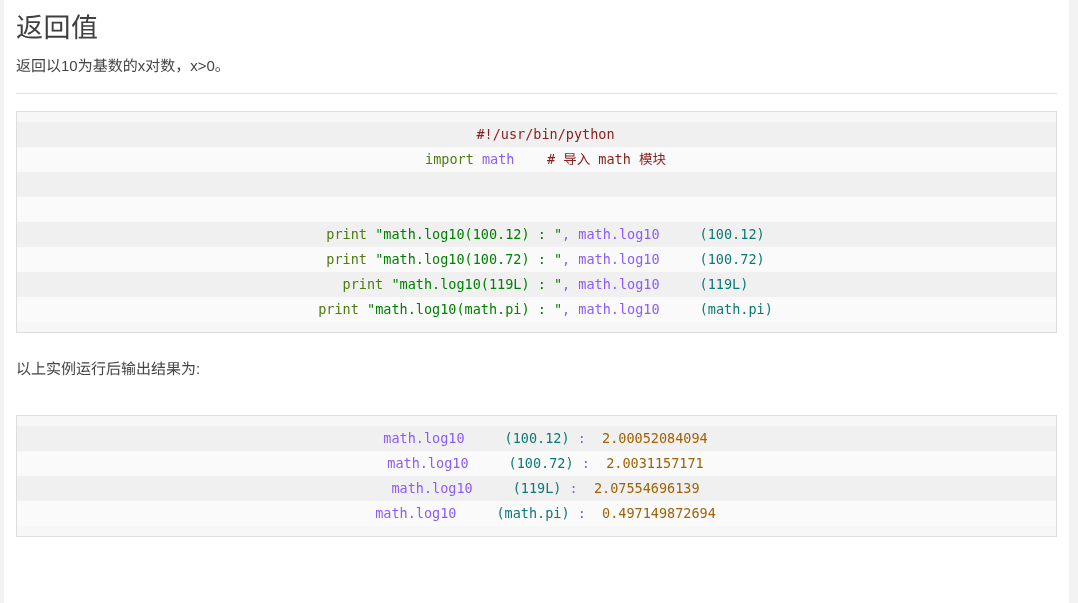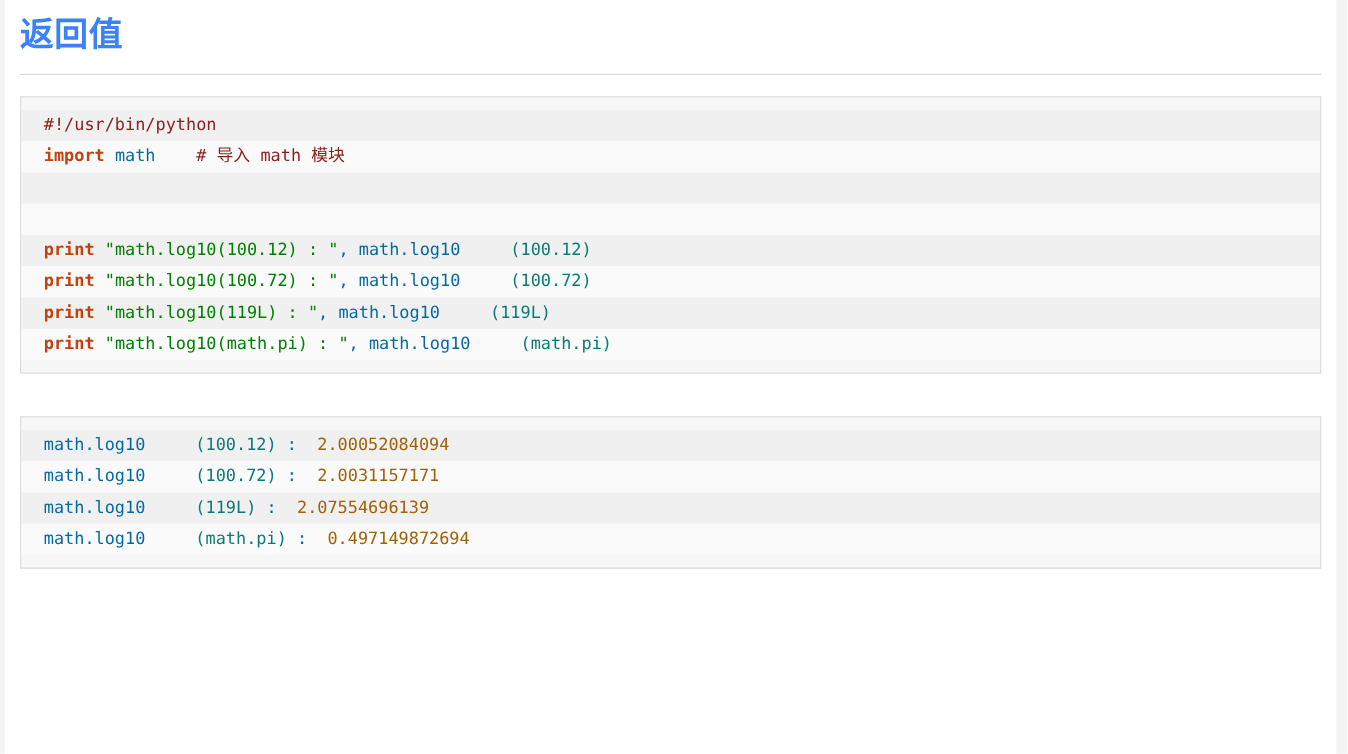--- a/index.html
+++ b/index.html
@@ -35,22 +35,22 @@
     position: absolute;
     left: 0; top: 0;
     width: 1078px;
     box-sizing: border-box;
     padding: 0 21px 0 16px;
   }
 
   h2.section-title {
     font-size: 27px;
     line-height: 1.2;
-    font-weight: bold;
-    color: #3b82f6;
+    font-weight: normal;
+    color: #404040;
     margin: 0;
     letter-spacing: 0.5px;
   }
   #heading-return-value { padding-top: 12px; }
   #heading-example { padding-top: 19px; }
 
   p.body-text {
     font-size: 15px;
     line-height: 1.6;
     color: #444444;
@@ -80,45 +80,48 @@
     padding: 10px 0 10px 0;
   }
   #example-code-block { margin-top: 17px; }
   #output-code-block  { margin-top: 34px; }
 
   .code-line {
     padding-left: 18px;
     white-space: pre;
     height: 25px;
     color: #333333;
+    text-align: center;
   }
   .code-line.stripe-a { background: #f0f0f0; }
   .code-line.stripe-b { background: #fafafa; }
 
   
   .tok-comment { color: #8b2020; }
-  .tok-keyword { color: #c2410c; font-weight: bold; }
+  .tok-keyword { color: #4d7c0f; font-weight: normal; }
   .tok-string  { color: #008000; }
-  .tok-plain   { color: #0369a1; }
+  .tok-plain   { color: #8b5cf6; }
   .tok-punct   { color: #0b7a74; margin-left: 40px; }
   .tok-out-val { color: #a16207; }
 </style>
 </head>
 <body>
 
 <div class="gutter-left"></div>
 <div class="gutter-right"></div>
 
 <div class="page">
 
   <h2 class="section-title" id="heading-return-value">返回值</h2>
 
+  <p class="body-text">返回以10为基数的x对数，x&gt;0。</p>
 
   <hr class="divider">
 
 
 
   <pre class="code-block" id="example-code-block"><div class="code-line stripe-a"><span class="tok-comment">#!/usr/bin/python</span></div><div class="code-line stripe-b"><span class="tok-keyword">import</span><span class="tok-plain"> math    </span><span class="tok-comment"># 导入 math 模块</span></div><div class="code-line stripe-a">&nbsp;</div><div class="code-line stripe-b">&nbsp;</div><div class="code-line stripe-a"><span class="tok-keyword">print </span><span class="tok-string">"math.log10(100.12) : "</span><span class="tok-plain">, math.log10</span><span class="tok-punct">(100.12)</span></div><div class="code-line stripe-b"><span class="tok-keyword">print </span><span class="tok-string">"math.log10(100.72) : "</span><span class="tok-plain">, math.log10</span><span class="tok-punct">(100.72)</span></div><div class="code-line stripe-a"><span class="tok-keyword">print </span><span class="tok-string">"math.log10(119L) : "</span><span class="tok-plain">, math.log10</span><span class="tok-punct">(119L)</span></div><div class="code-line stripe-b"><span class="tok-keyword">print </span><span class="tok-string">"math.log10(math.pi) : "</span><span class="tok-plain">, math.log10</span><span class="tok-punct">(math.pi)</span></div></pre>
 
+  <p class="body-text">以上实例运行后输出结果为:</p>
 
   <pre class="code-block" id="output-code-block"><div class="code-line stripe-a"><span class="tok-plain">math.log10</span><span class="tok-punct">(100.12)</span><span class="tok-plain"> :  </span><span class="tok-out-val">2.00052084094</span></div><div class="code-line stripe-b"><span class="tok-plain">math.log10</span><span class="tok-punct">(100.72)</span><span class="tok-plain"> :  </span><span class="tok-out-val">2.0031157171</span></div><div class="code-line stripe-a"><span class="tok-plain">math.log10</span><span class="tok-punct">(119L)</span><span class="tok-plain"> :  </span><span class="tok-out-val">2.07554696139</span></div><div class="code-line stripe-b"><span class="tok-plain">math.log10</span><span class="tok-punct">(math.pi)</span><span class="tok-plain"> :  </span><span class="tok-out-val">0.497149872694</span></div></pre>
 
 </div>
 
 </body></html>

